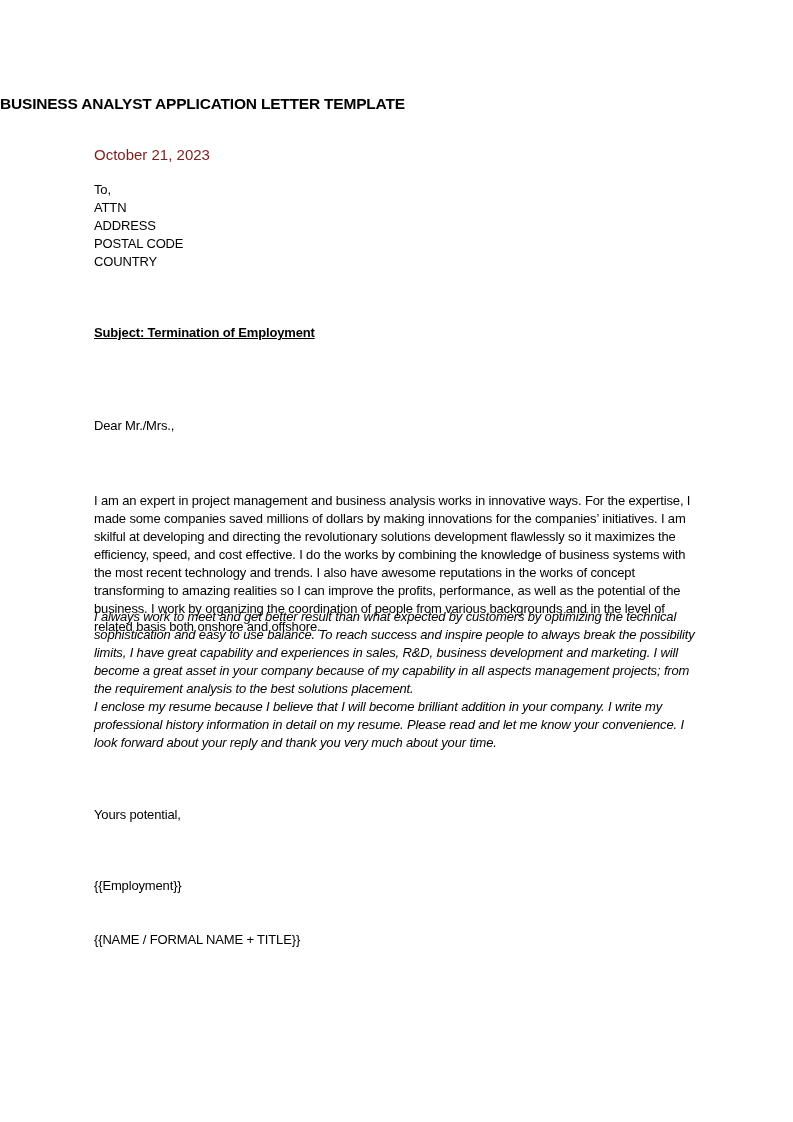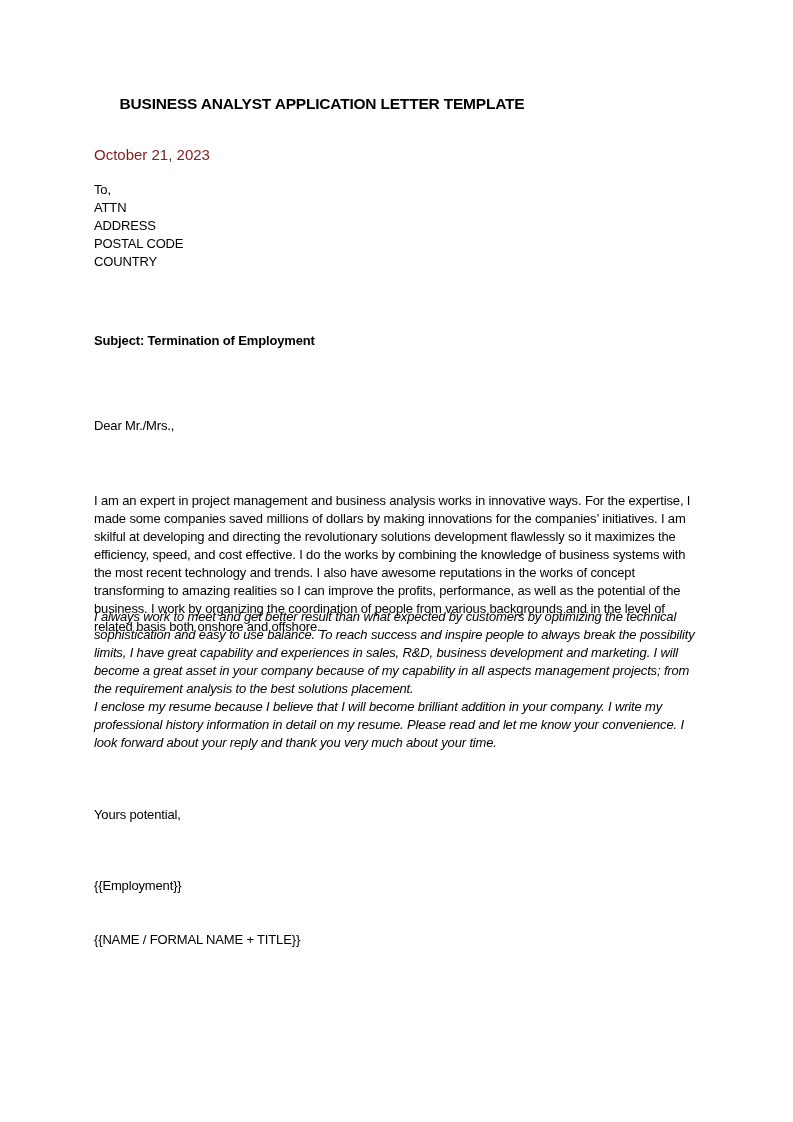--- a/index.html
+++ b/index.html
@@ -20,42 +20,41 @@
       left: 0;
       top: 0;
       width: 793px;
       height: 1122px;
     }
     .title {
       position: absolute;
       left: 0;
       width: 644px;
       top: 95px;
-      text-align: center;
       font-weight: bold;
       font-size: 15.5px;
       letter-spacing: -0.2px;
     }
     .date {
       position: absolute;
       left: 94px;
       top: 146px;
       font-size: 15px;
       color: #7f1d1d;
     }
     .block {
       position: absolute;
       left: 94px;
       font-size: 13px;
       line-height: 18px;
       letter-spacing: -0.15px;
     }
     .address { top: 181px; }
     .address div { height: 18px; }
-    .subject { top: 332px; font-weight: bold; }
+    .subject { top: 324px; font-weight: bold; text-decoration: underline; }
     .salutation { top: 417px; }
     .body-text {
       width: 610px;
       line-height: 18px;
     }
     .para1 { top: 466px; margin-top: 26px; }
     .para2 { top: 608px; font-style: italic; }
     .closing1 { top: 806px; }
     .signature { top: 877px; }
     .namefield { top: 931px; }

